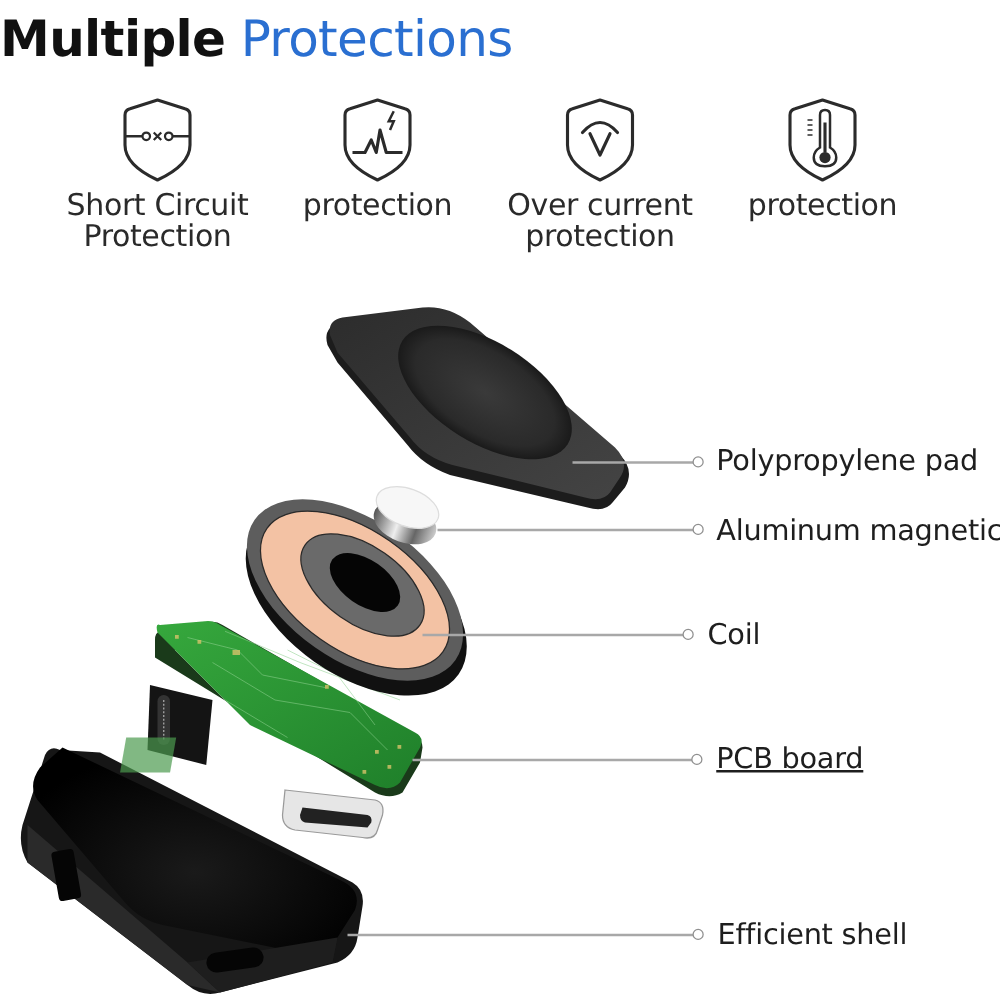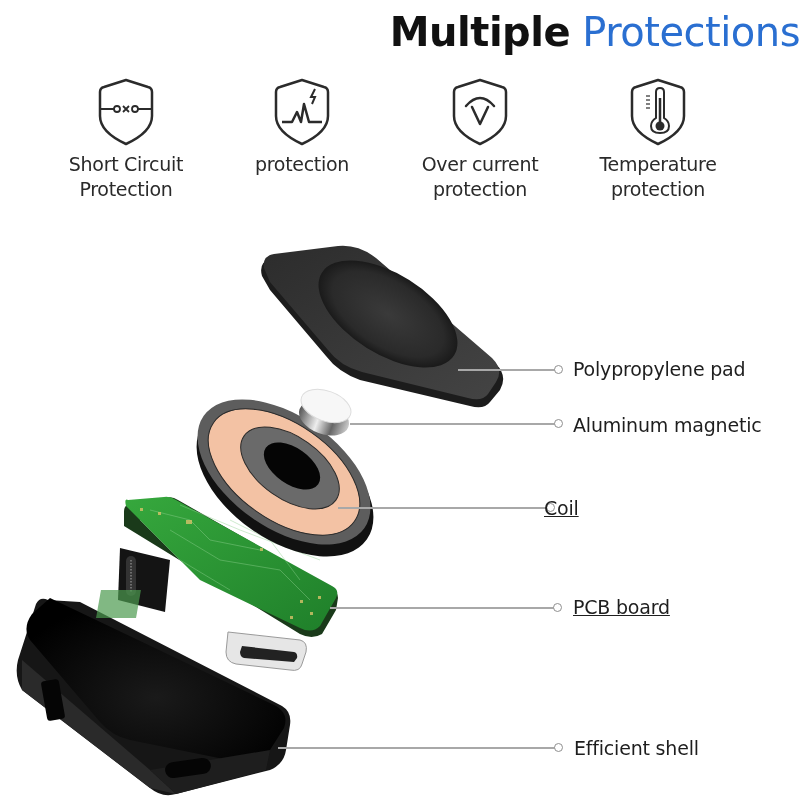--- a/index.html
+++ b/index.html
@@ -1,38 +1,38 @@
 <!DOCTYPE html>
 <html><head>
 <meta charset="utf-8">
 <style>
   * { margin: 0; padding: 0; box-sizing: border-box; }
   html, body { width: 800px; height: 800px; background: #ffffff; overflow: hidden; }
   body { position: relative; font-family: "DejaVu Sans", "Liberation Sans", sans-serif; color: #222; }
 
   .title {
-    position: absolute; top: 6px; left: 0; width: 800px; text-align: right;
+    position: absolute; top: 6px; left: 0; width: 800px; text-align: left;
     font-size: 40px; line-height: 52px; letter-spacing: -0.5px;
   }
   .title .t1 { font-weight: bold; color: #111; }
   .title .t2 { font-weight: normal; color: #2a6fd1; }
 
   .features { position: absolute; top: 76px; left: 0; width: 800px; height: 140px; }
   .feature { position: absolute; top: 0; width: 180px; text-align: center; }
   .feature svg { display: block; margin: 0 auto; width: 72px; height: 72px; }
   .feature .label {
-    margin-top: 4px; font-size: 19px; line-height: 25px; color: #2a2a2a;
+    margin-top: 4px; font-size: 24px; line-height: 25px; color: #2a2a2a;
     font-family: "DejaVu Sans", sans-serif; letter-spacing: -0.3px;
   }
   .callout-dot {
     position: absolute; width: 9px; height: 9px; border: 1.5px solid #8f8f8f;
     border-radius: 50%; background: #fff;
   }
   .callout-label {
-    position: absolute; font-size: 19px; line-height: 24px; color: #1e1e1e;
+    position: absolute; font-size: 23px; line-height: 24px; color: #1e1e1e;
     white-space: nowrap; letter-spacing: -0.2px;
   }
 
   .illustration { position: absolute; left: 0; top: 0; width: 800px; height: 800px; }
 </style>
 </head>
 <body>
 
 <div class="title">
   <span class="t1">Multiple</span>
@@ -83,21 +83,20 @@
       <path d="M36 4 L58 11 Q62 12 62 16 L62 40 Q62 56 36 68 Q10 56 10 40 L10 16 Q10 12 14 11 Z" fill="none" stroke="#2b2b2b" stroke-width="2.5" stroke-linejoin="round"></path>
       <path d="M34 16 Q34 12 38 12 Q42 12 42 16 L42 42 Q47 45 47 50 Q47 57 38 57 Q29 57 29 50 Q29 45 34 42 Z" fill="none" stroke="#2b2b2b" stroke-width="2"></path>
       <line x1="38" y1="22" x2="38" y2="46" stroke="#2b2b2b" stroke-width="2.5"></line>
       <circle cx="38" cy="50" r="4.5" fill="#2b2b2b"></circle>
       <line x1="24" y1="20" x2="28" y2="20" stroke="#2b2b2b" stroke-width="1.2"></line>
       <line x1="24" y1="24" x2="28" y2="24" stroke="#2b2b2b" stroke-width="1.2"></line>
       <line x1="24" y1="28" x2="28" y2="28" stroke="#2b2b2b" stroke-width="1.2"></line>
       <line x1="24" y1="32" x2="28" y2="32" stroke="#2b2b2b" stroke-width="1.2"></line>
     </svg>
     <div class="label">
-      <div>Temperature</div>
       <div>protection</div>
     </div>
   </div>
 </div>
 
 <svg class="illustration" viewBox="0 0 800 800">
   <defs>
     <linearGradient id="padGrad" x1="0" y1="0" x2="1" y2="1">
       <stop offset="0" stop-color="#2c2c2c"></stop>
       <stop offset="1" stop-color="#444"></stop>
@@ -195,21 +194,21 @@
 <div>
   <div class="callout-dot" style="left:554px; top:365px;"></div>
   <div class="callout-label" style="left:573px; top:357px;">Polypropylene pad</div>
 </div>
 <div>
   <div class="callout-dot" style="left:554px; top:419px;"></div>
   <div class="callout-label" style="left:573px; top:413px;">Aluminum magnetic</div>
 </div>
 <div>
   <div class="callout-dot" style="left:546px; top:503px;"></div>
-  <div class="callout-label" style="left:544px; top:496px;text-decoration:underline;">Coil</div>
+  <div class="callout-label" style="left:566px; top:496px;">Coil</div>
 </div>
 <div>
   <div class="callout-dot" style="left:553px; top:603px;"></div>
   <div class="callout-label" style="left:573px; top:595px;text-decoration:underline;">PCB board</div>
 </div>
 <div>
   <div class="callout-dot" style="left:554px; top:743px;"></div>
   <div class="callout-label" style="left:574px; top:736px;">Efficient shell</div>
 </div>
 

